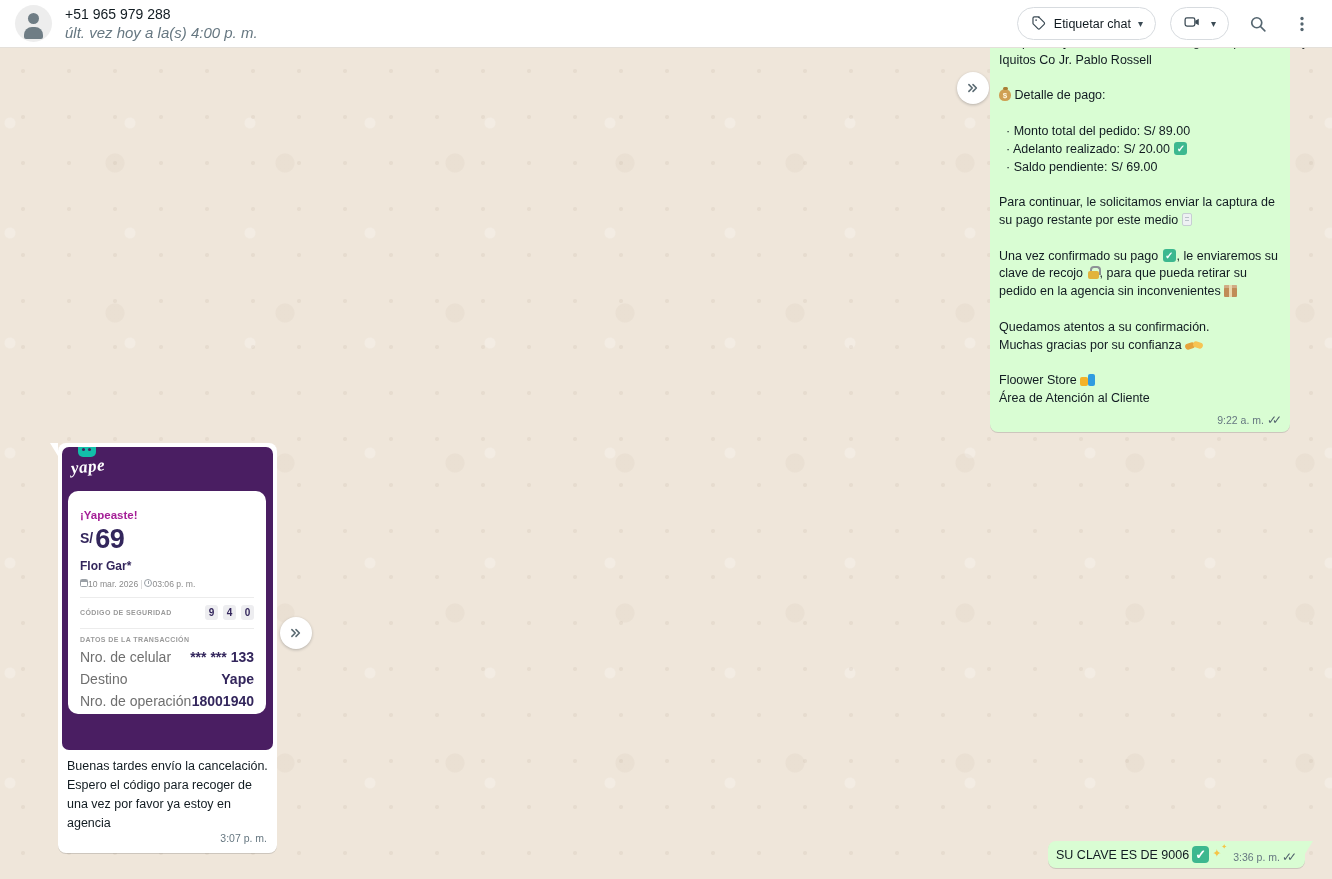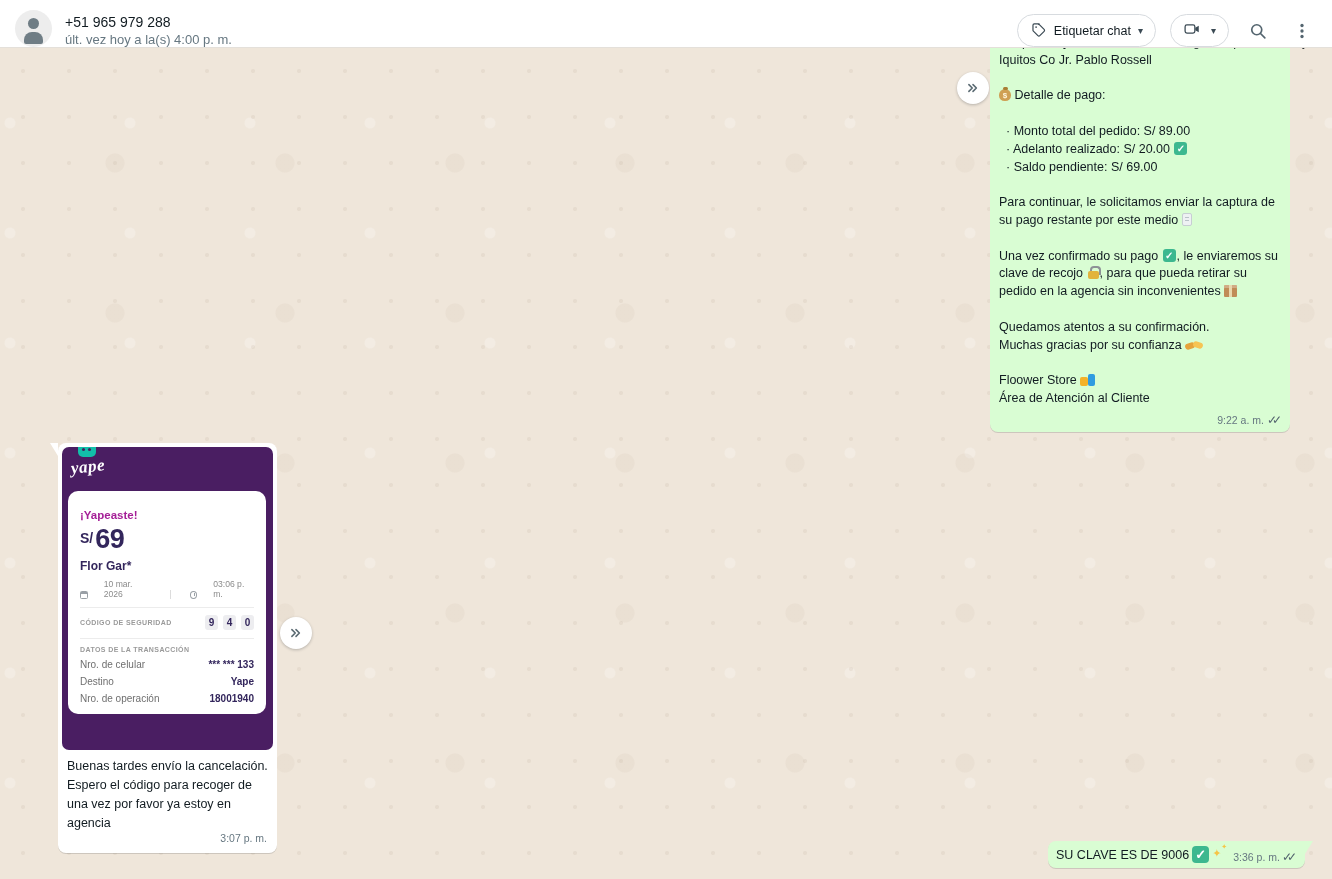--- a/index.html
+++ b/index.html
@@ -1,30 +1,30 @@
 <!DOCTYPE html>
 <html><head>
 <meta charset="utf-8">
 <style>
   * { margin:0; padding:0; box-sizing:border-box; }
   html,body { width:1332px; height:879px; overflow:hidden; background:#fff;
     font-family:"Liberation Sans", sans-serif; }
 
   
   .header { position:relative; z-index:5; height:48px; background:#ffffff;
-    border-bottom:1px solid #e4e0da; display:flex; align-items:flex-end; padding:0 15px; }
+    border-bottom:1px solid #e4e0da; display:flex; align-items:center; padding:0 15px; }
   .avatar { width:37px; height:37px; border-radius:50%; background:#ededed;
     position:relative; overflow:hidden; flex:0 0 auto; cursor:pointer; }
   .avatar::before { content:""; position:absolute; left:13px; top:8px; width:11px; height:11px;
     border-radius:50%; background:#6f7d85; }
   .avatar::after { content:""; position:absolute; left:9px; top:22px; width:19px; height:12px;
     border-radius:8px 8px 2px 2px; background:#6f7d85; }
   .h-titles { margin-left:13px; display:flex; flex-direction:column; gap:2px; cursor:pointer; }
   .h-name { font-size:14px; font-weight:500; color:#111b21; }
-  .h-sub { font-size:13px; color:#667781; }
+  .h-sub { font-size:15px; color:#667781;font-style:italic; }
   .h-actions { margin-left:auto; display:flex; align-items:center; gap:14px; }
   .pill { display:flex; align-items:center; gap:7px; height:33px; padding:0 12px;
     border:1px solid #d7dbdf; border-radius:17px; background:#fff; cursor:pointer;
     font-size:12.5px; font-weight:500; color:#111b21; }
   .icon-btn { width:30px; height:30px; display:flex; align-items:center; justify-content:center;
     cursor:pointer; background:none; border:none; }
   svg.lineicon { stroke:#3b4a54; fill:none; stroke-width:1.7; stroke-linecap:round; stroke-linejoin:round; }
 
   
   .chat { position:relative; height:831px; overflow:hidden;
@@ -104,35 +104,35 @@
   .ylogo { position:absolute; left:9px; top:10px; color:#fff;
     font-family:"Liberation Serif", serif; font-style:italic; font-weight:bold; font-size:17px;
     transform:rotate(-6deg); letter-spacing:.5px; }
   .ycard { position:absolute; left:6px; top:44px; width:198px; height:223px; background:#ffffff;
     border-radius:10px; padding:18px 12px; }
   .ytitle { color:#a51f97; font-weight:bold; font-size:11.5px; }
   .yamount { display:flex; align-items:flex-start; gap:2px; margin-top:5px; color:#33265c; }
   .ycur { font-size:14px; font-weight:bold; margin-top:4px; }
   .ynum { font-size:27px; font-weight:bold; letter-spacing:-.5px; line-height:1; }
   .yname { font-size:12px; font-weight:bold; color:#33265c; margin-top:6px; }
-  .ymeta { display:flex; align-items:flex-end; gap:16px; margin-top:6px; font-size:8.6px; color:#8b8b8b; }
+  .ymeta { display:flex; align-items:flex-start; gap:0; margin-top:6px; font-size:8.6px; color:#8b8b8b; }
   .ico-cal { display:inline-block; width:8px; height:8px; border:1px solid #9aa0a6; border-radius:1.5px;
     position:relative; }
   .ico-cal::after { content:""; position:absolute; left:0; right:0; top:0; height:2px; background:#9aa0a6; }
   .ico-clock { display:inline-block; width:8px; height:8px; border:1px solid #9aa0a6; border-radius:50%;
     position:relative; }
   .ico-clock::after { content:""; position:absolute; left:3px; top:1px; width:1px; height:3px; background:#9aa0a6; }
   .ysep { color:#cfcfcf; margin:0 2px; }
   .yhr { border:none; border-top:1px solid #ececec; margin:8px 0 7px 0; }
   .yrow-sec { display:flex; align-items:center; justify-content:space-between; }
   .ylabel { font-size:7px; color:#9a9a9a; letter-spacing:.4px; font-weight:bold; }
   .ydigits { display:flex; gap:5px; }
   .ydigit { width:13px; height:15px; background:#ededf0; border-radius:3px; font-size:10px;
     font-weight:bold; color:#33265c; display:flex; align-items:center; justify-content:center; }
-  .ytr { display:flex; justify-content:space-between; margin-top:6px; font-size:10px; }
+  .ytr { display:flex; justify-content:space-between; margin-top:6px; font-size:14px; }
   .ytr .k { color:#6f6f6f; }
   .ytr .v { color:#33265c; font-weight:bold; }
   .ycap { position:relative; padding:7px 5px 20px 5px; font-size:12.5px; color:#111b21; line-height:19px; }
   .ycap .meta-right { right:6px; bottom:5px; }
 
   
   .b2 { right:27px; top:793px; border-radius:8px 0 8px 8px; padding:5px 8px;
     display:flex; align-items:center; gap:2px; font-size:12.5px; color:#111b21; cursor:pointer; }
   .tail-out { position:absolute; right:-8px; top:0; width:8px; height:13px; background:#d9fdd3;
     clip-path:polygon(0 0, 0 100%, 100% 0); }

